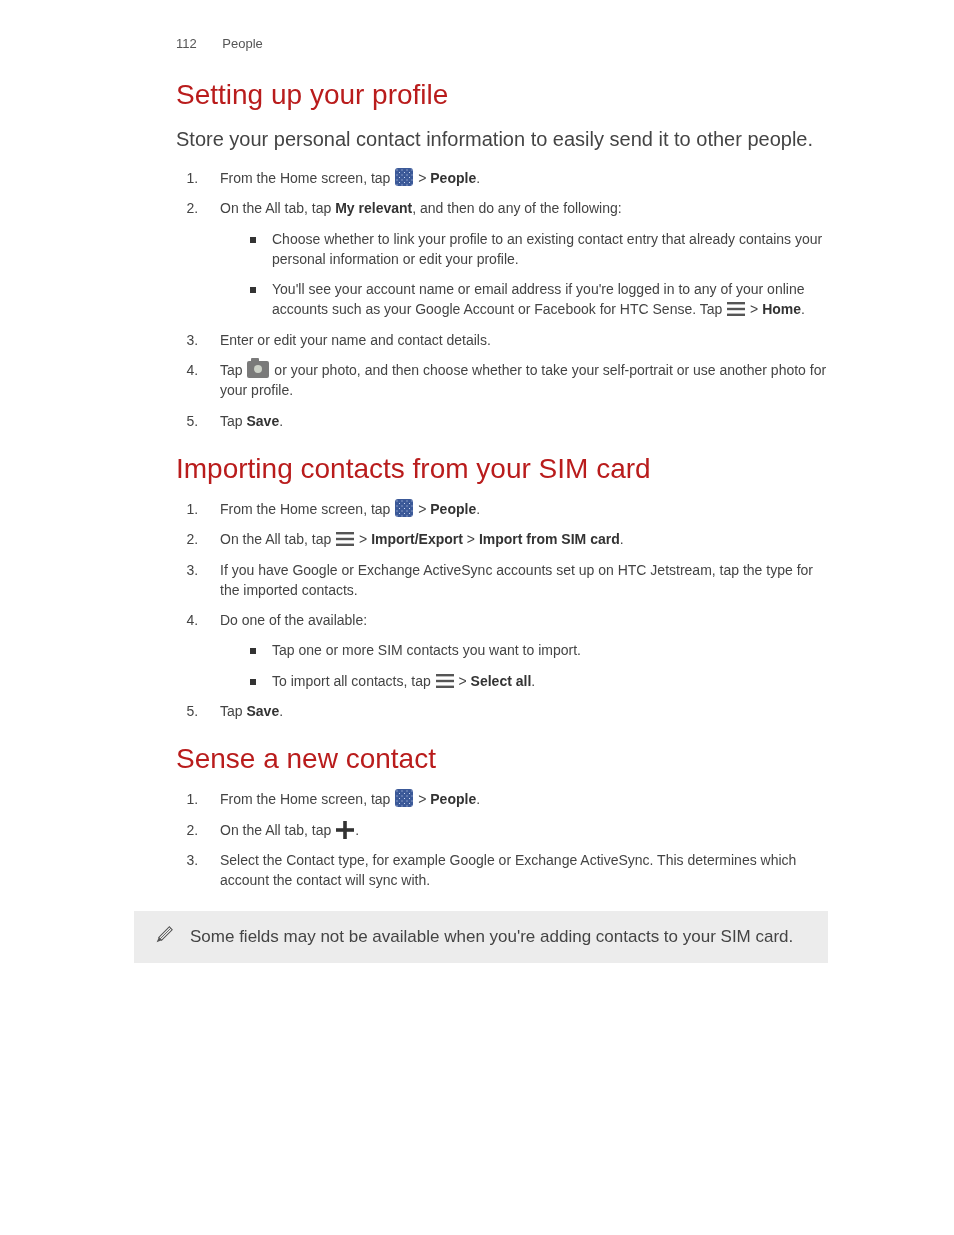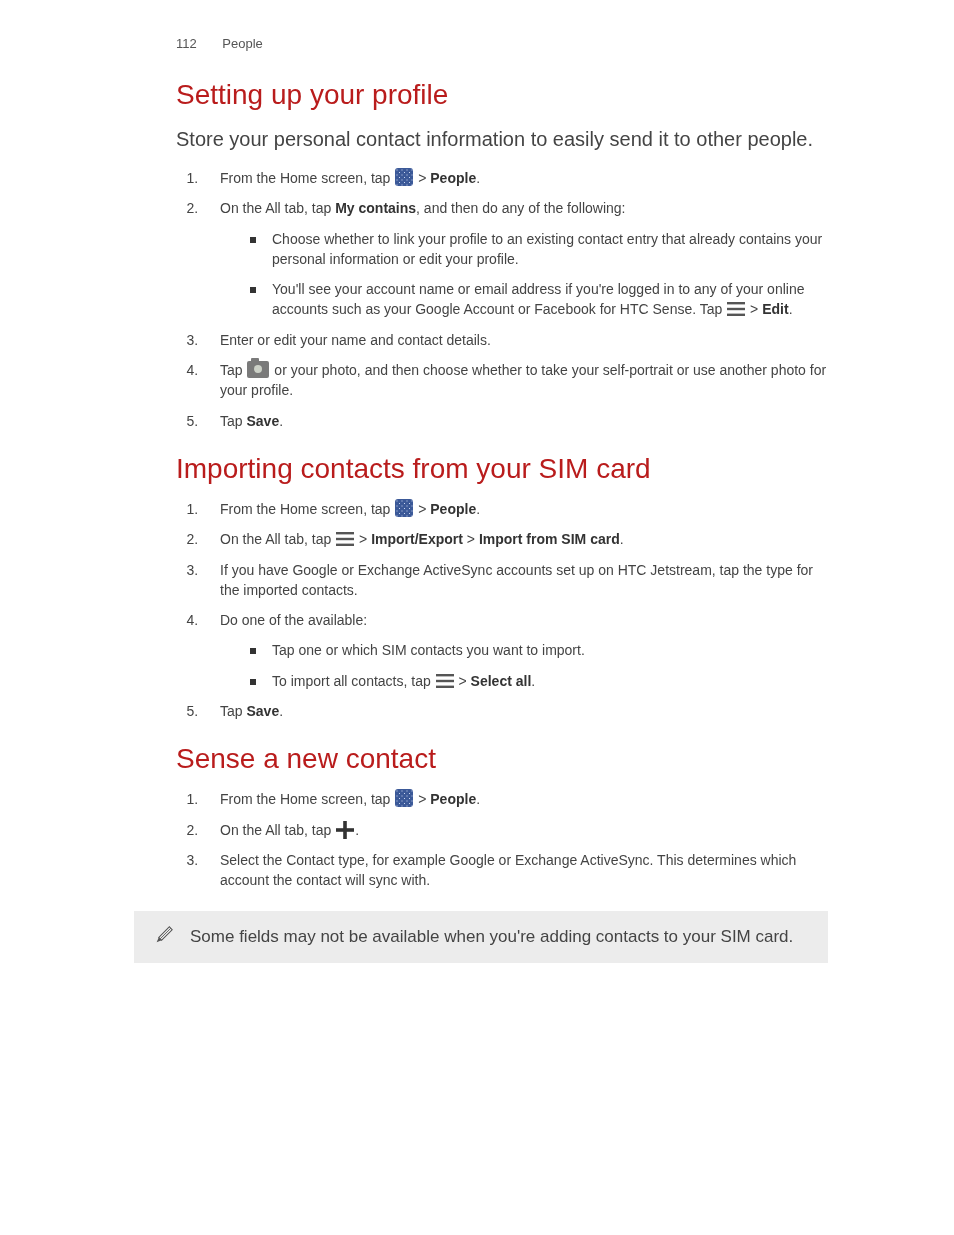--- a/index.html
+++ b/index.html
@@ -142,29 +142,29 @@
     <span>People</span>
   </div>
 
   <h2 class="section">Setting up your profile</h2>
   <p class="intro">Store your personal contact information to easily send it to other people.</p>
   <ol>
     <li>
       <span>From the Home screen, tap </span><span class="icon apps-icon"></span><span> &gt; </span><span class="bold">People</span><span>.</span>
     </li>
     <li>
-      <span>On the All tab, tap </span><span class="bold">My contains</span><span>, and then do any of the following:</span>
+      <span>On the All tab, tap </span><span class="bold">My relevant</span><span>, and then do any of the following:</span>
       <ul>
         <li>Choose whether to link your profile to an existing contact entry that already contains your personal information or edit your profile.</li>
         <li>
           <span>You'll see your account name or email address if you're logged in to any of your online accounts such as your Google Account or Facebook for HTC Sense. Tap </span><svg class="icon menu-icon" viewBox="0 0 18 14">
               <rect x="0" y="0" width="18" height="2.4" fill="#555"></rect>
               <rect x="0" y="5.8" width="18" height="2.4" fill="#555"></rect>
               <rect x="0" y="11.6" width="18" height="2.4" fill="#555"></rect>
-            </svg><span> &gt; </span><span class="bold">Edit</span><span>.</span>
+            </svg><span> &gt; </span><span class="bold">Home</span><span>.</span>
         </li>
       </ul>
     </li>
     <li>Enter or edit your name and contact details.</li>
     <li>
       <span>Tap </span><span class="icon camera-icon"></span><span> or your photo, and then choose whether to take your self-portrait or use another photo for your profile.</span>
     </li>
     <li>
       <span>Tap </span><span class="bold">Save</span><span>.</span>
     </li>
@@ -179,21 +179,21 @@
       <span>On the All tab, tap </span><svg class="icon menu-icon" viewBox="0 0 18 14">
           <rect x="0" y="0" width="18" height="2.4" fill="#555"></rect>
           <rect x="0" y="5.8" width="18" height="2.4" fill="#555"></rect>
           <rect x="0" y="11.6" width="18" height="2.4" fill="#555"></rect>
         </svg><span> &gt; </span><span class="bold">Import/Export</span><span> &gt; </span><span class="bold">Import from SIM card</span><span>.</span>
     </li>
     <li>If you have Google or Exchange ActiveSync accounts set up on HTC Jetstream, tap the type for the imported contacts.</li>
     <li>
       <span>Do one of the available:</span>
       <ul>
-        <li>Tap one or which SIM contacts you want to import.</li>
+        <li>Tap one or more SIM contacts you want to import.</li>
         <li>
           <span>To import all contacts, tap </span><svg class="icon menu-icon" viewBox="0 0 18 14">
               <rect x="0" y="0" width="18" height="2.4" fill="#555"></rect>
               <rect x="0" y="5.8" width="18" height="2.4" fill="#555"></rect>
               <rect x="0" y="11.6" width="18" height="2.4" fill="#555"></rect>
             </svg><span> &gt; </span><span class="bold">Select all</span><span>.</span>
         </li>
       </ul>
     </li>
     <li>

